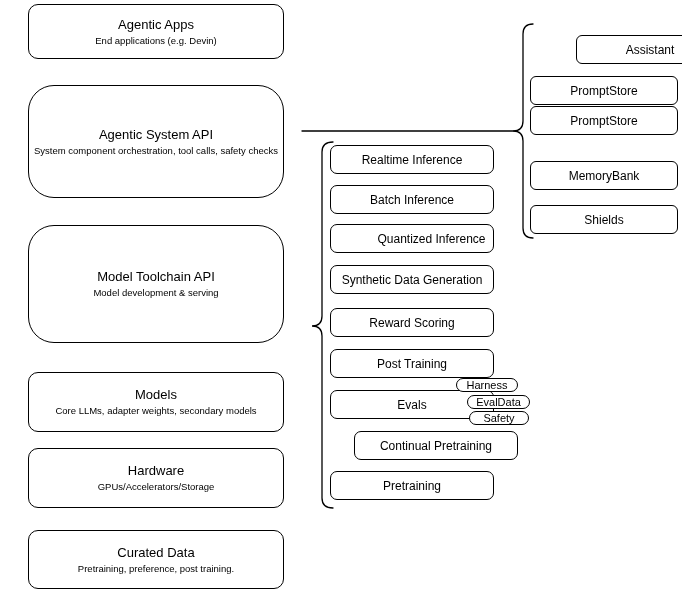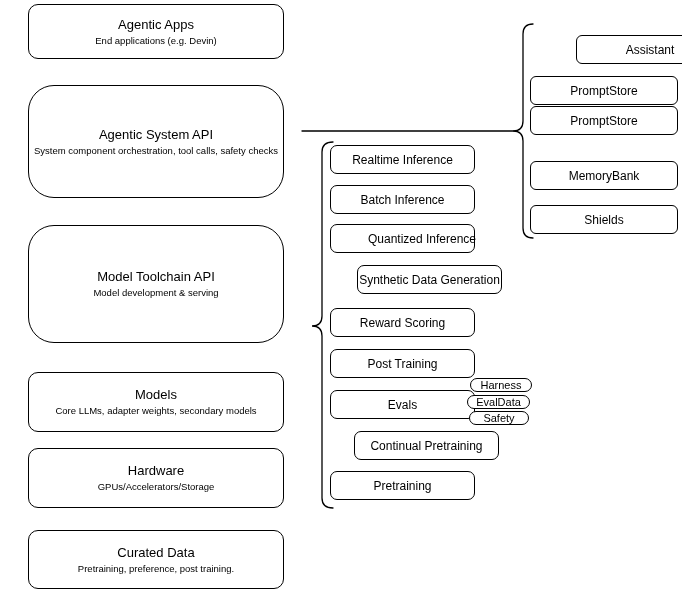--- a/index.html
+++ b/index.html
@@ -38,33 +38,33 @@
   .stack-box .box-title { font-size: 13px; line-height: 15px; }
   .stack-box .box-subtitle { font-size: 9.5px; line-height: 12px; margin-top: 3px; white-space: nowrap; }
   .lb1 { top: 4px;   height: 55px; }
   .lb2 { top: 85px;  height: 113px; border-radius: 26px; }
   .lb3 { top: 225px; height: 118px; border-radius: 26px; }
   .lb4 { top: 372px; height: 60px; }
   .lb5 { top: 448px; height: 60px; }
   .lb6 { top: 530px; height: 59px; }
   
   .svc-box {
-    left: 330px; width: 145px; height: 29px;
+    left: 330px; width: 164px; height: 29px;
     border-radius: 7px; font-size: 12px; white-space: nowrap;
   }
   .mb1 { top: 145px; } .mb2 { top: 185px; } .mb3 { top: 224px; padding-left: 39px; }
-  .mb4 { top: 265px; margin-left: 27px; } .mb5 { top: 308px; } .mb6 { top: 349px; }
+  .mb4 { top: 265px; } .mb5 { top: 308px; } .mb6 { top: 349px; }
   .mb7 { top: 390px; } .mb8 { top: 431px; margin-left: 24px; } .mb9 { top: 471px; }
   
   .pill {
     height: 14px; border-radius: 8px;
     font-size: 11px; line-height: 12px; white-space: nowrap;
     z-index: 3;
   }
-  .p1 { left: 470px; top: 378px; width: 62px; }
+  .p1 { left: 456px; top: 378px; width: 62px; }
   .p2 { left: 467px; top: 395px; width: 63px; }
   .p3 { left: 469px; top: 411px; width: 60px; }
   
   .comp-box {
     left: 530px; width: 148px; height: 29px;
     border-radius: 6px; font-size: 12px; white-space: nowrap;
   }
   .rb1 { top: 35px; margin-left: 46px; }  .rb2 { top: 76px; }  .rb3 { top: 106px; }
   .rb4 { top: 161px; } .rb5 { top: 205px; }
 </style>

